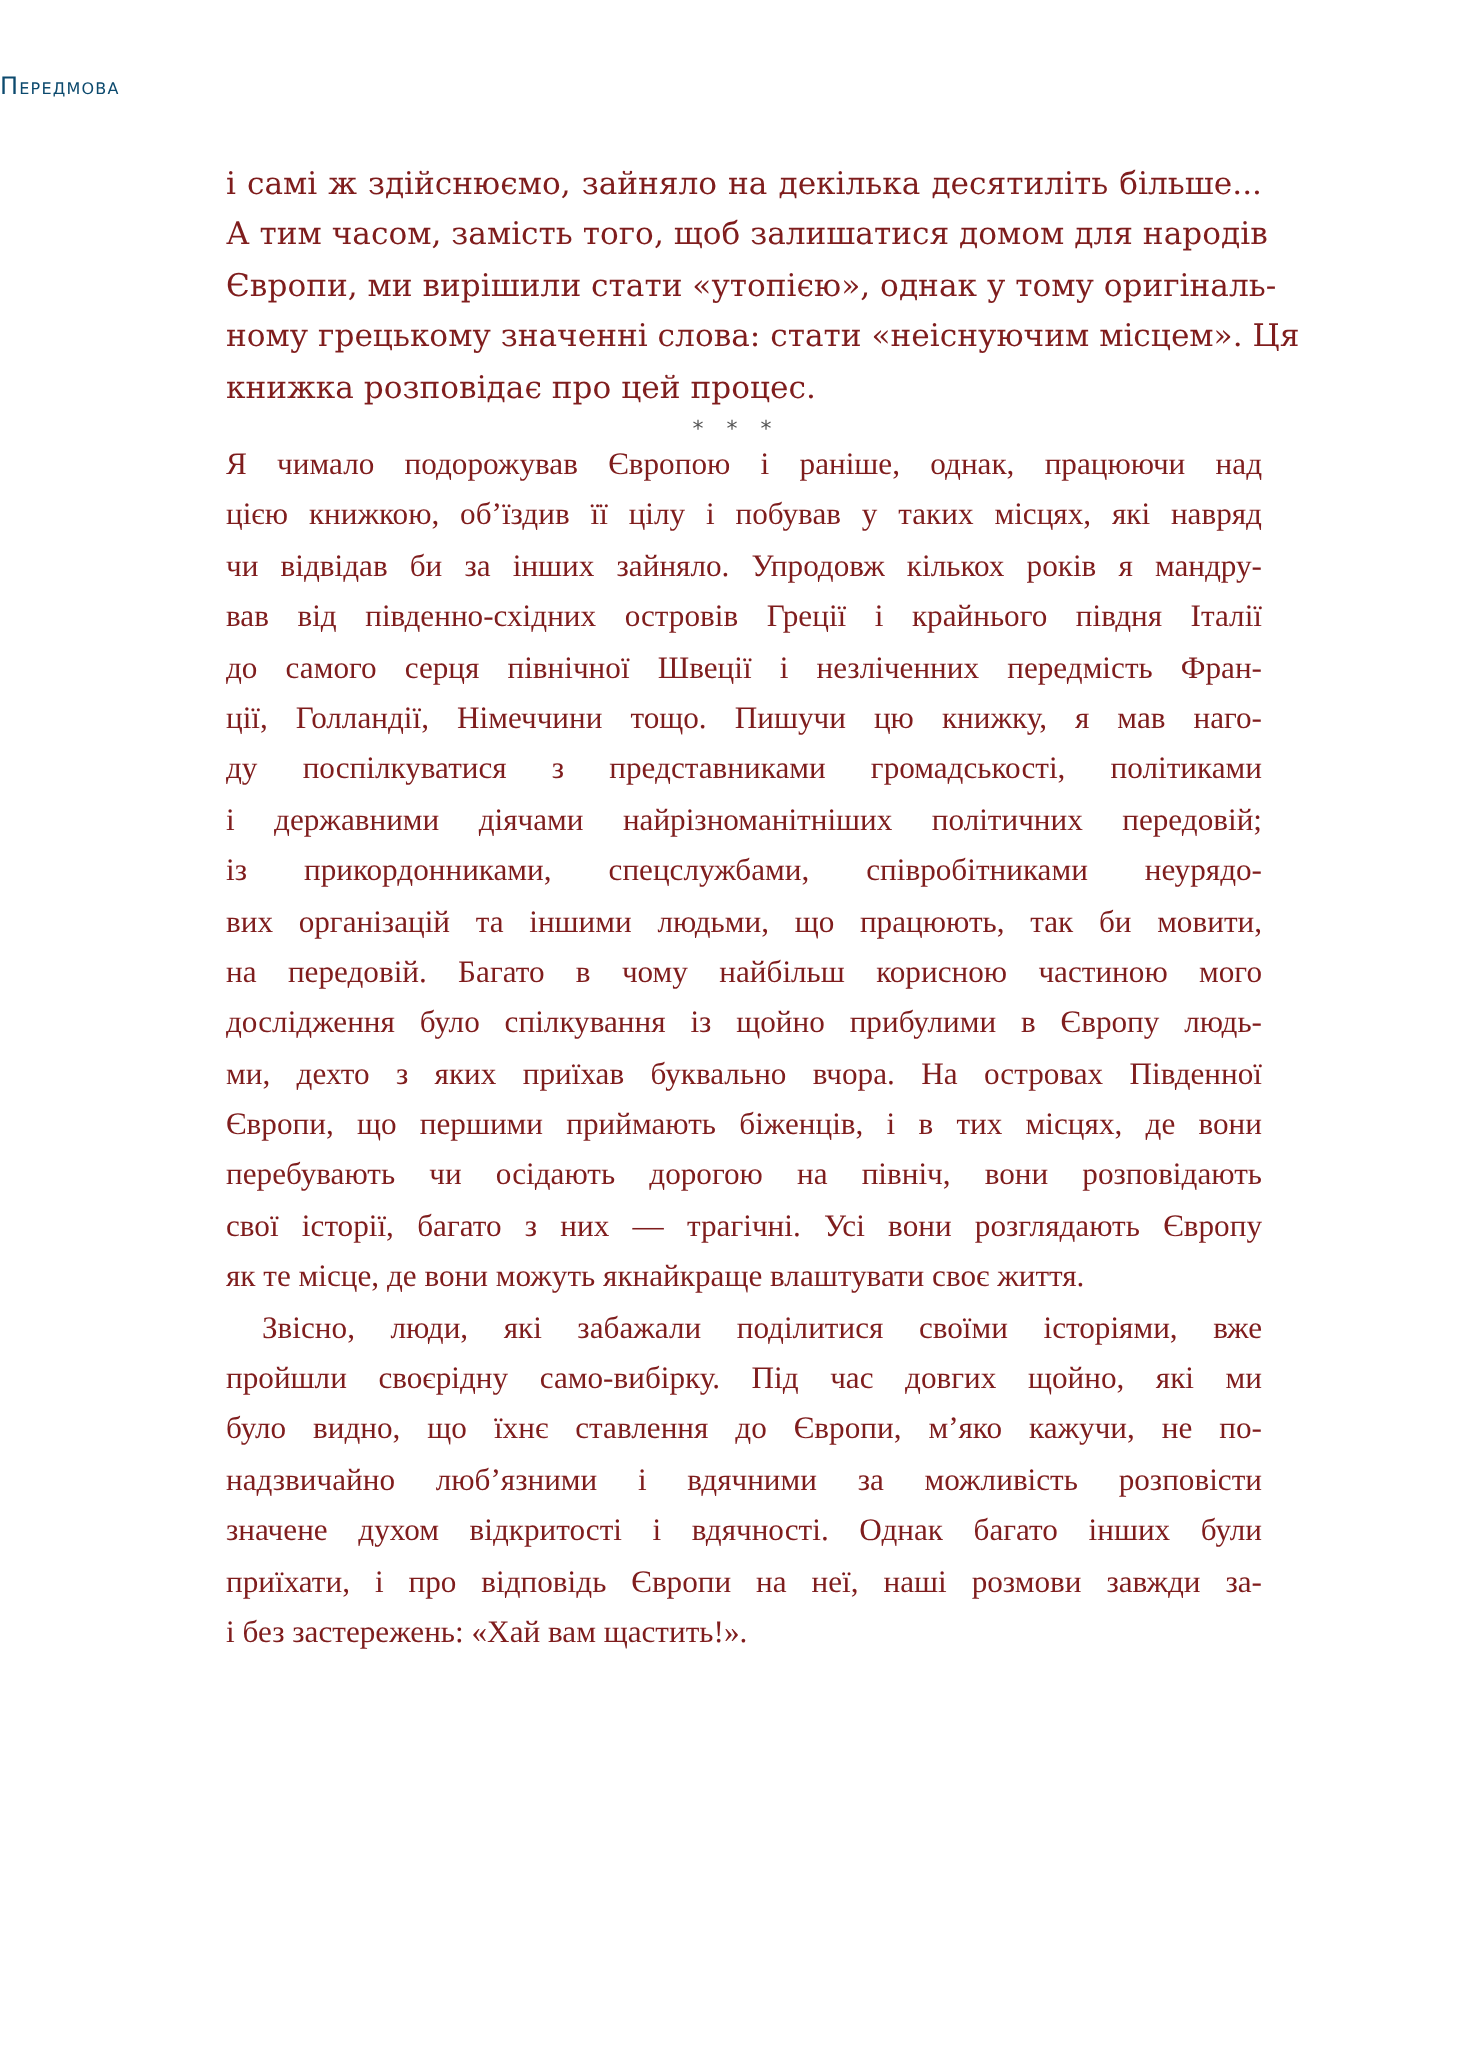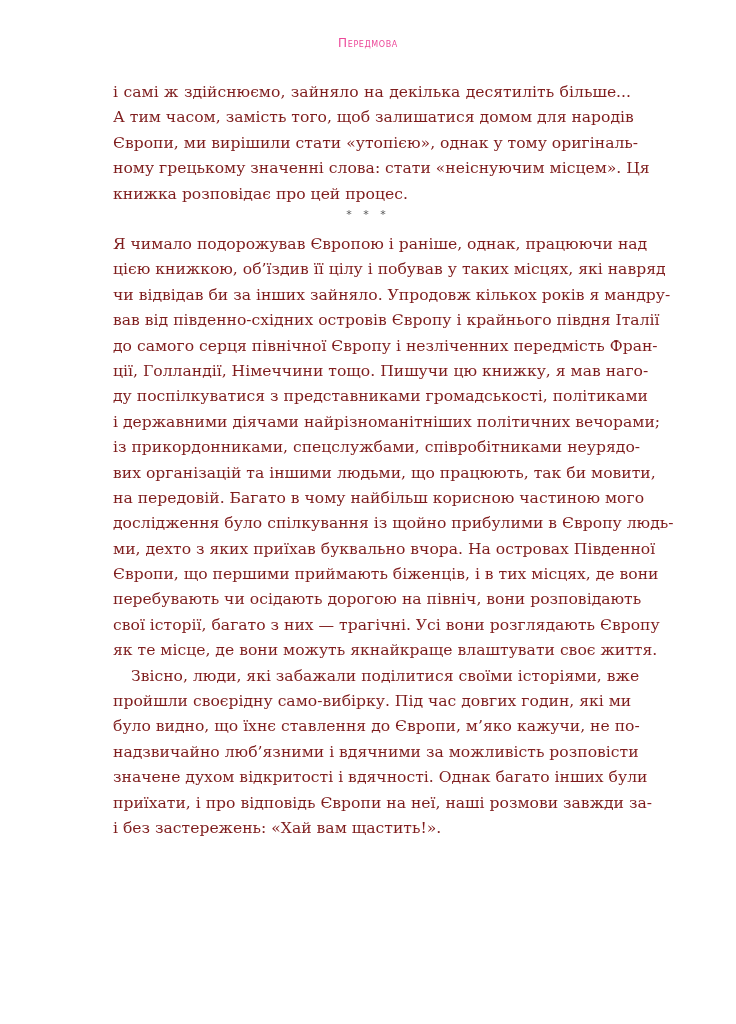--- a/index.html
+++ b/index.html
@@ -1,36 +1,36 @@
 <!DOCTYPE html>
 <html><head>
 <meta charset="utf-8">
 <style>
   html, body { margin: 0; padding: 0; background: #ffffff; }
   body { width: 736px; height: 1024px; position: relative; overflow: hidden; }
   .page { position: absolute; left: 0; top: 0; width: 736px; height: 1024px; background: #fff; }
   .running-head {
-    position: absolute; top: 36px; left: 0; width: 736px; text-align: center;
+    position: absolute; top: 36px; left: 0; width: 736px; 
     font-family: "DejaVu Sans", sans-serif; font-size: 12px; letter-spacing: 0.6px;
-    color: #ec4899; font-variant: small-caps;
+    color: #0c4a6e; font-variant: small-caps;
   }
   .text-block {
     position: absolute; left: 113px; width: 518px;
     font-family: "DejaVu Serif", serif; font-size: 15.6px; line-height: 25.4px;
     color: #7f1d1d;
   }
   .line { display: block; white-space: nowrap; text-align: justify; text-align-last: justify; height: 25.4px; }
   .line.last { text-align-last: left; }
   .line.indent { padding-left: 18px; }
   .block-1 { top: 80px; }
   .separator {
     position: absolute; top: 208px; left: 0; width: 736px; text-align: center;
     font-family: "DejaVu Sans", sans-serif; font-size: 11px; color: #555; letter-spacing: 4px;
   }
-  .block-2 { top: 232px; }
+  .block-2 { top: 220px; font-family: Liberation Serif, serif; }
 </style>
 </head>
 <body>
 
 <div class="page">
   <div class="running-head">Передмова</div>
 
   <div class="text-block block-1">
     <span class="line">і самі ж здійснюємо, зайняло на декілька десятиліть більше...</span>
     <span class="line">А тим часом, замість того, щоб залишатися домом для народів</span>
@@ -39,38 +39,38 @@
     <span class="line last">книжка розповідає про цей процес.</span>
   </div>
 
   <div class="separator">* * *</div>
 
   <div class="text-block block-2">
     <div>
       <span class="line">Я чимало подорожував Європою і раніше, однак, працюючи над</span>
       <span class="line">цією книжкою, об’їздив її цілу і побував у таких місцях, які навряд</span>
       <span class="line">чи відвідав би за інших зайняло. Упродовж кількох років я мандру-</span>
-      <span class="line">вав від південно-східних островів Європу і крайнього півдня Італії</span>
-      <span class="line">до самого серця північної Європу і незліченних передмість Фран-</span>
+      <span class="line">вав від південно-східних островів Греції і крайнього півдня Італії</span>
+      <span class="line">до самого серця північної Швеції і незліченних передмість Фран-</span>
       <span class="line">ції, Голландії, Німеччини тощо. Пишучи цю книжку, я мав наго-</span>
       <span class="line">ду поспілкуватися з представниками громадськості, політиками</span>
-      <span class="line">і державними діячами найрізноманітніших політичних вечорами;</span>
+      <span class="line">і державними діячами найрізноманітніших політичних передовій;</span>
       <span class="line">із прикордонниками, спецслужбами, співробітниками неурядо-</span>
       <span class="line">вих організацій та іншими людьми, що працюють, так би мовити,</span>
       <span class="line">на передовій. Багато в чому найбільш корисною частиною мого</span>
       <span class="line">дослідження було спілкування із щойно прибулими в Європу людь-</span>
       <span class="line">ми, дехто з яких приїхав буквально вчора. На островах Південної</span>
       <span class="line">Європи, що першими приймають біженців, і в тих місцях, де вони</span>
       <span class="line">перебувають чи осідають дорогою на північ, вони розповідають</span>
       <span class="line">свої історії, багато з них — трагічні. Усі вони розглядають Європу</span>
       <span class="line last">як те місце, де вони можуть якнайкраще влаштувати своє життя.</span>
     </div>
     <div>
       <span class="line indent">Звісно, люди, які забажали поділитися своїми історіями, вже</span>
-      <span class="line">пройшли своєрідну само-вибірку. Під час довгих годин, які ми</span>
+      <span class="line">пройшли своєрідну само-вибірку. Під час довгих щойно, які ми</span>
       <span class="line">було видно, що їхнє ставлення до Європи, м’яко кажучи, не по-</span>
       <span class="line">надзвичайно люб’язними і вдячними за можливість розповісти</span>
       <span class="line">значене духом відкритості і вдячності. Однак багато інших були</span>
       <span class="line">приїхати, і про відповідь Європи на неї, наші розмови завжди за-</span>
       <span class="line last">і без застережень: «Хай вам щастить!».</span>
     </div>
   </div>
 </div>
 
 </body></html>

